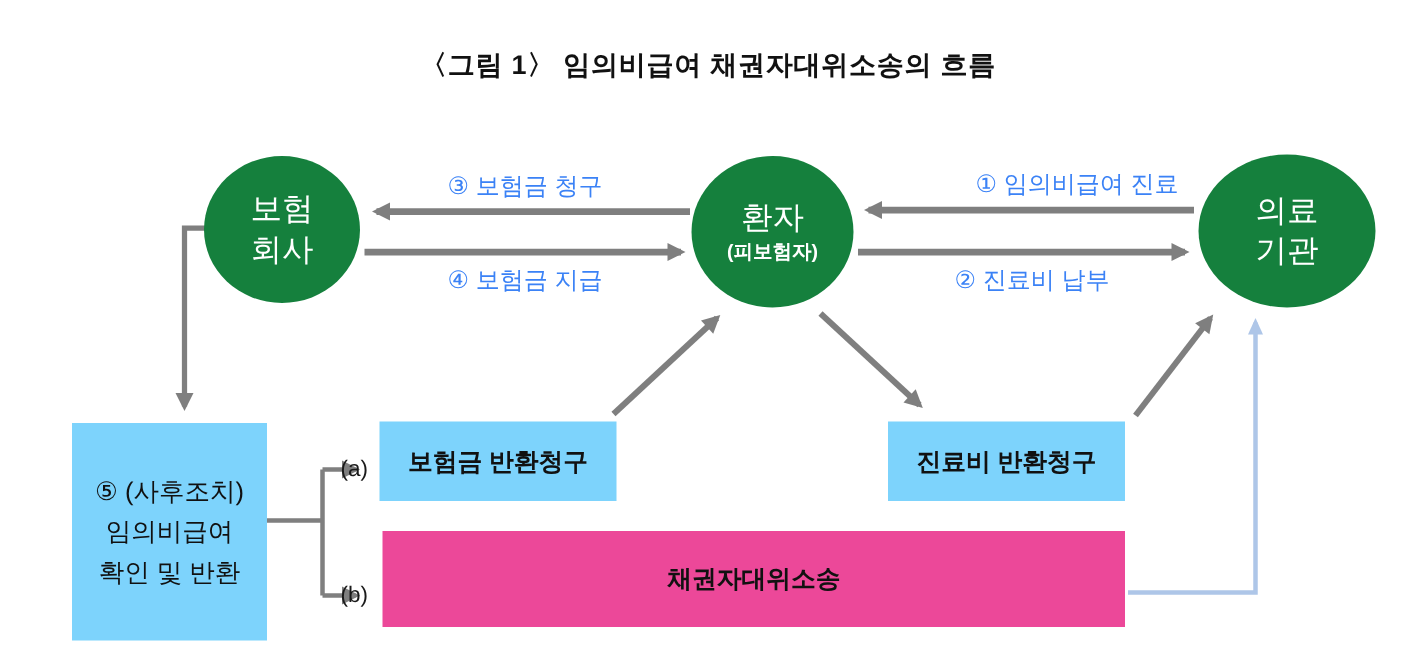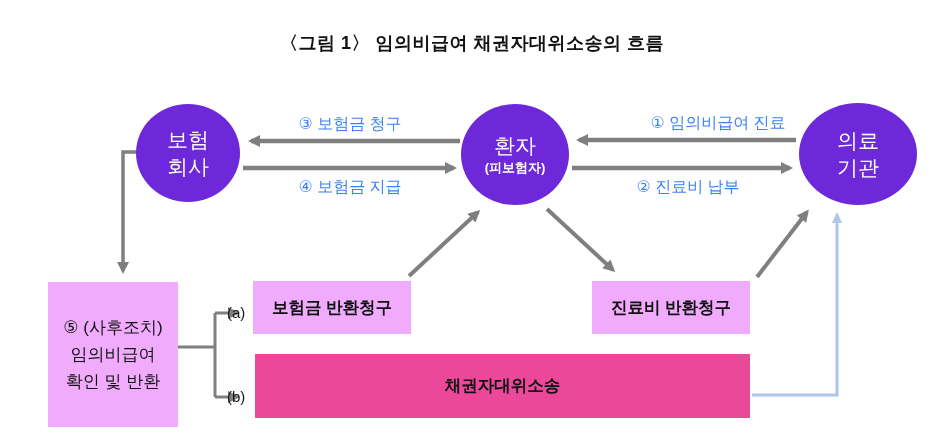--- a/index.html
+++ b/index.html
@@ -22,21 +22,21 @@
     letter-spacing: 0.5px;
     color: #111111;
   }
   .arrow-layer {
     position: absolute;
     top: 0; left: 0;
     width: 944px; height: 441px;
   }
   .node {
     position: absolute;
-    background: #6d28d9;
+    background: #15803d;
     border-radius: 50%;
     color: #ffffff;
     display: flex;
     flex-direction: column;
     align-items: center;
     justify-content: center;
     text-align: center;
     line-height: 1.3;
   }
   .node .main { font-size: 21px; }
@@ -59,21 +59,21 @@
   .box {
     position: absolute;
     display: flex;
     align-items: center;
     justify-content: center;
     text-align: center;
     font-size: 16.5px;
     font-weight: 600;
     color: #111111;
   }
-  .box-gray { background: #f0abfc; }
+  .box-gray { background: #7dd3fc; }
   .box-blue { background: #ec4899; }
   .box-post {
     left: 48px; top: 282px; width: 130px; height: 145px;
     flex-direction: column;
     font-weight: 400;
     font-size: 17px;
     line-height: 27px;
   }
   .box-insrefund { left: 253px; top: 281px; width: 158px; height: 53px; }
   .box-feerefund { left: 592px; top: 281px; width: 158px; height: 53px; }

